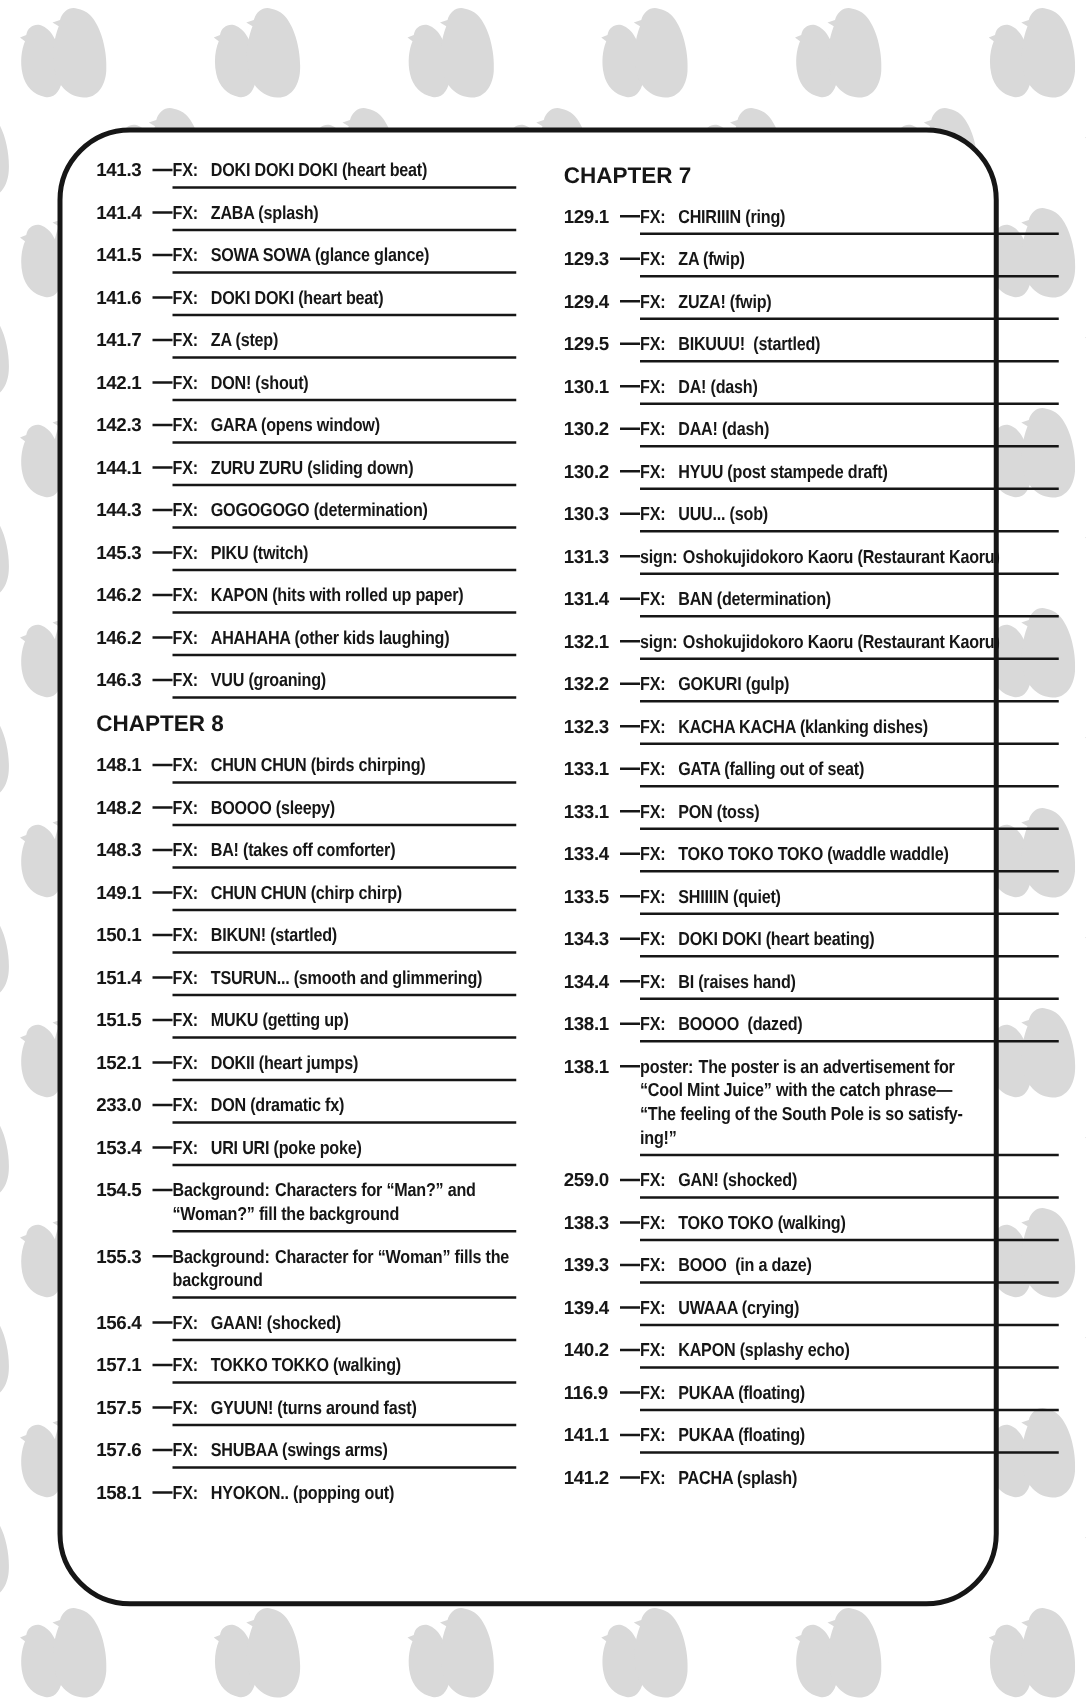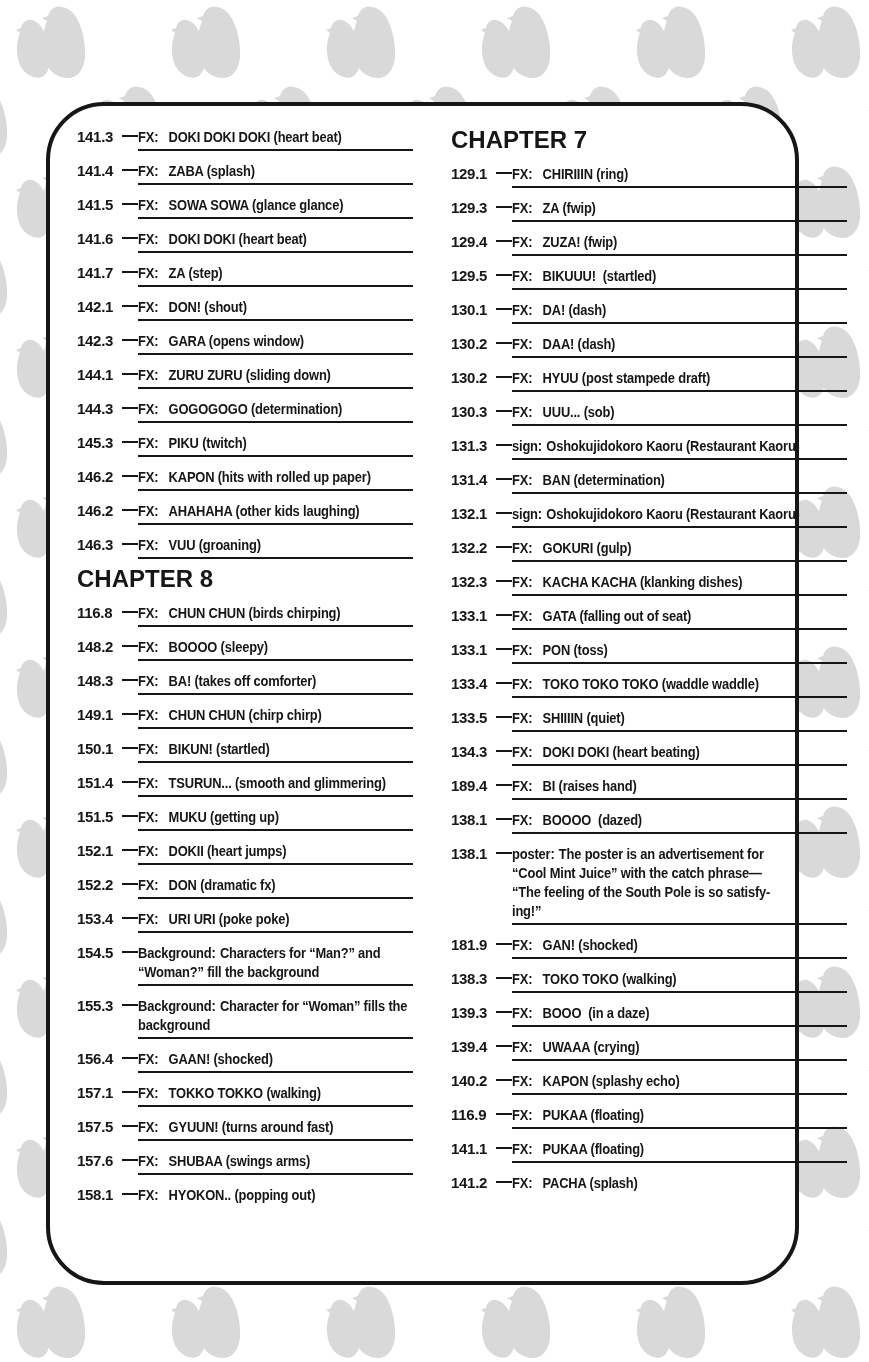--- a/index.html
+++ b/index.html
@@ -23,21 +23,21 @@
     background:var(--paper);
     border:4px solid var(--ink);
     border-radius:58px;
     display:flex;
     padding:21px 6px 0 27px;
   }
   .col{box-sizing:border-box;}
   .col-left{width:336px;flex:0 0 336px;margin-right:38px;}
   .col-right{flex:1 1 auto;}
   .chapter{
-    font-size:24px;font-weight:bold;line-height:20px;
+    font-size:18px;font-weight:bold;line-height:20px;
     letter-spacing:0;margin:3px 0 14px 0;
   }
   .entry{display:flex;align-items:flex-start;margin-bottom:10px;}
   .ref{
     flex:0 0 45px;font-size:15px;font-weight:bold;line-height:19px;
     letter-spacing:-0.3px;white-space:nowrap;
   }
   .dash{flex:0 0 16px;height:2px;background:var(--ink);margin-top:8px;}
   .content{
     flex:1 1 auto;min-width:0;
@@ -258,21 +258,21 @@
 
   <div class="entry">
     <span class="ref">146.3</span>
     <span class="dash"></span>
     <span class="content"><span class="squeeze"><span class="label fx">FX:</span><span class="text">VUU (groaning)</span></span></span>
   </div>
 
   <div class="chapter">CHAPTER 8</div>
 
   <div class="entry">
-    <span class="ref">116.8</span>
+    <span class="ref">148.1</span>
     <span class="dash"></span>
     <span class="content"><span class="squeeze"><span class="label fx">FX:</span><span class="text">CHUN CHUN (birds chirping)</span></span></span>
   </div>
 
   <div class="entry">
     <span class="ref">148.2</span>
     <span class="dash"></span>
     <span class="content"><span class="squeeze"><span class="label fx">FX:</span><span class="text">BOOOO (sleepy)</span></span></span>
   </div>
 
@@ -306,21 +306,21 @@
     <span class="content"><span class="squeeze"><span class="label fx">FX:</span><span class="text">MUKU (getting up)</span></span></span>
   </div>
 
   <div class="entry">
     <span class="ref">152.1</span>
     <span class="dash"></span>
     <span class="content"><span class="squeeze"><span class="label fx">FX:</span><span class="text">DOKII (heart jumps)</span></span></span>
   </div>
 
   <div class="entry">
-    <span class="ref">152.2</span>
+    <span class="ref">233.0</span>
     <span class="dash"></span>
     <span class="content"><span class="squeeze"><span class="label fx">FX:</span><span class="text">DON (dramatic fx)</span></span></span>
   </div>
 
   <div class="entry">
     <span class="ref">153.4</span>
     <span class="dash"></span>
     <span class="content"><span class="squeeze"><span class="label fx">FX:</span><span class="text">URI URI (poke poke)</span></span></span>
   </div>
 
@@ -473,21 +473,21 @@
     <span class="content"><span class="squeeze"><span class="label fx">FX:</span><span class="text">SHIIIIN (quiet)</span></span></span>
   </div>
 
   <div class="entry">
     <span class="ref">134.3</span>
     <span class="dash"></span>
     <span class="content"><span class="squeeze"><span class="label fx">FX:</span><span class="text">DOKI DOKI (heart beating)</span></span></span>
   </div>
 
   <div class="entry">
-    <span class="ref">189.4</span>
+    <span class="ref">134.4</span>
     <span class="dash"></span>
     <span class="content"><span class="squeeze"><span class="label fx">FX:</span><span class="text">BI (raises hand)</span></span></span>
   </div>
 
 
 
   <div class="entry">
     <span class="ref">138.1</span>
     <span class="dash"></span>
     <span class="content"><span class="squeeze"><span class="label fx">FX:</span><span class="text">BOOOO  (dazed)</span></span></span>
@@ -496,21 +496,21 @@
   <div class="entry">
     <span class="ref">138.1</span>
     <span class="dash"></span>
     <span class="content"><span class="squeeze"><span class="label inline">poster:</span><span class="text">The poster is an advertisement for
 “Cool Mint Juice” with the catch phrase—
 “The feeling of the South Pole is so satisfy-
 ing!”</span></span></span>
   </div>
 
   <div class="entry">
-    <span class="ref">181.9</span>
+    <span class="ref">259.0</span>
     <span class="dash"></span>
     <span class="content"><span class="squeeze"><span class="label fx">FX:</span><span class="text">GAN! (shocked)</span></span></span>
   </div>
 
   <div class="entry">
     <span class="ref">138.3</span>
     <span class="dash"></span>
     <span class="content"><span class="squeeze"><span class="label fx">FX:</span><span class="text">TOKO TOKO (walking)</span></span></span>
   </div>
 

